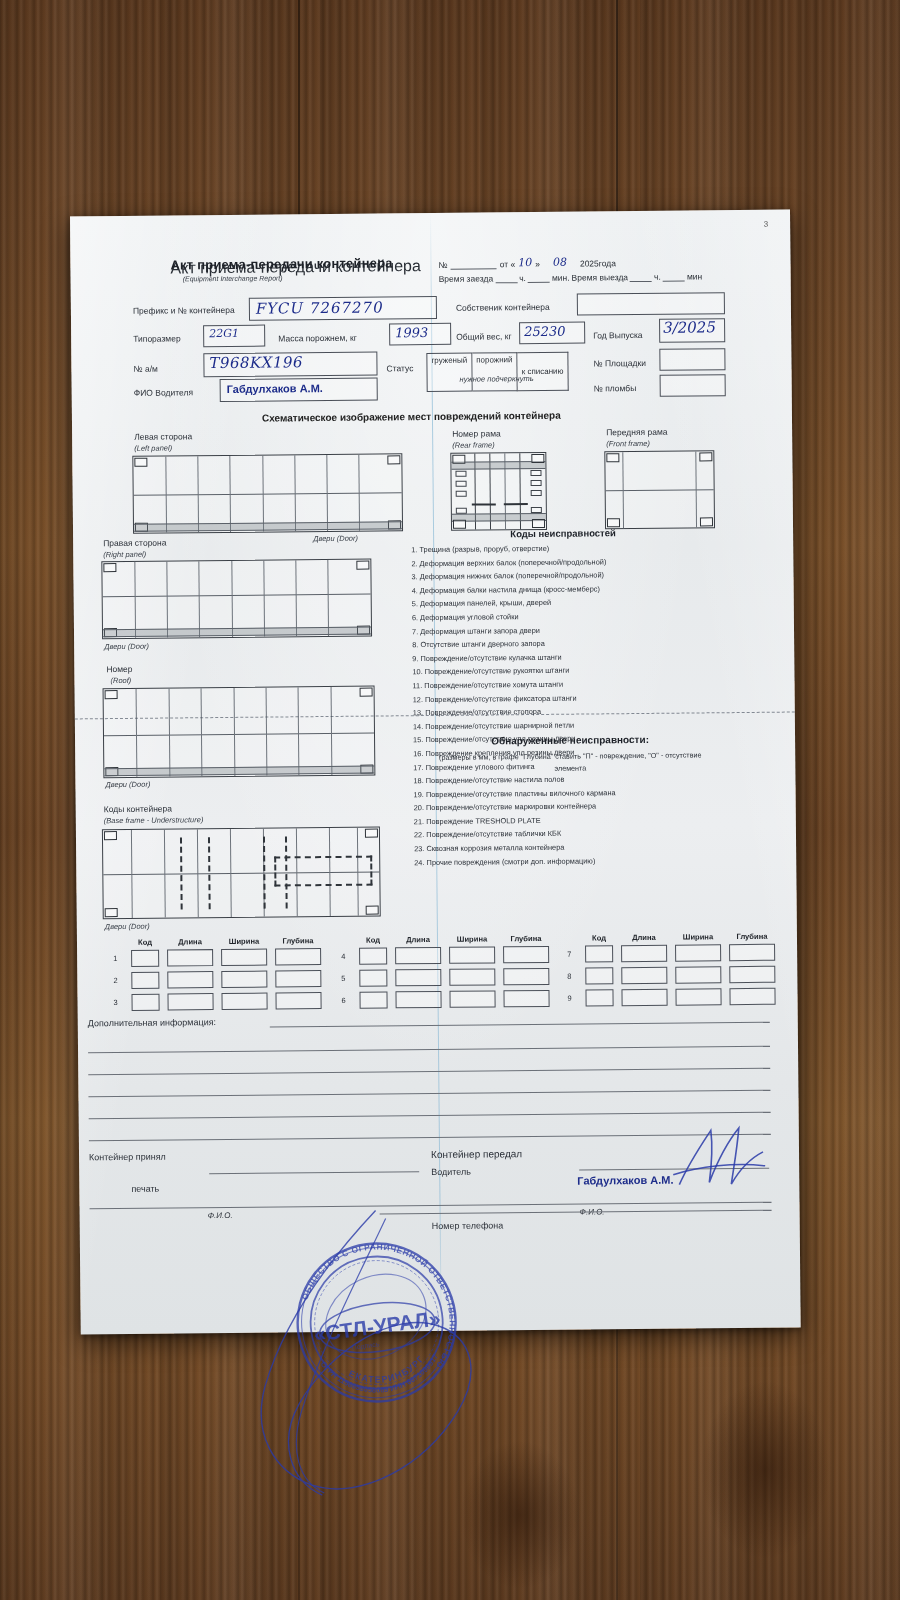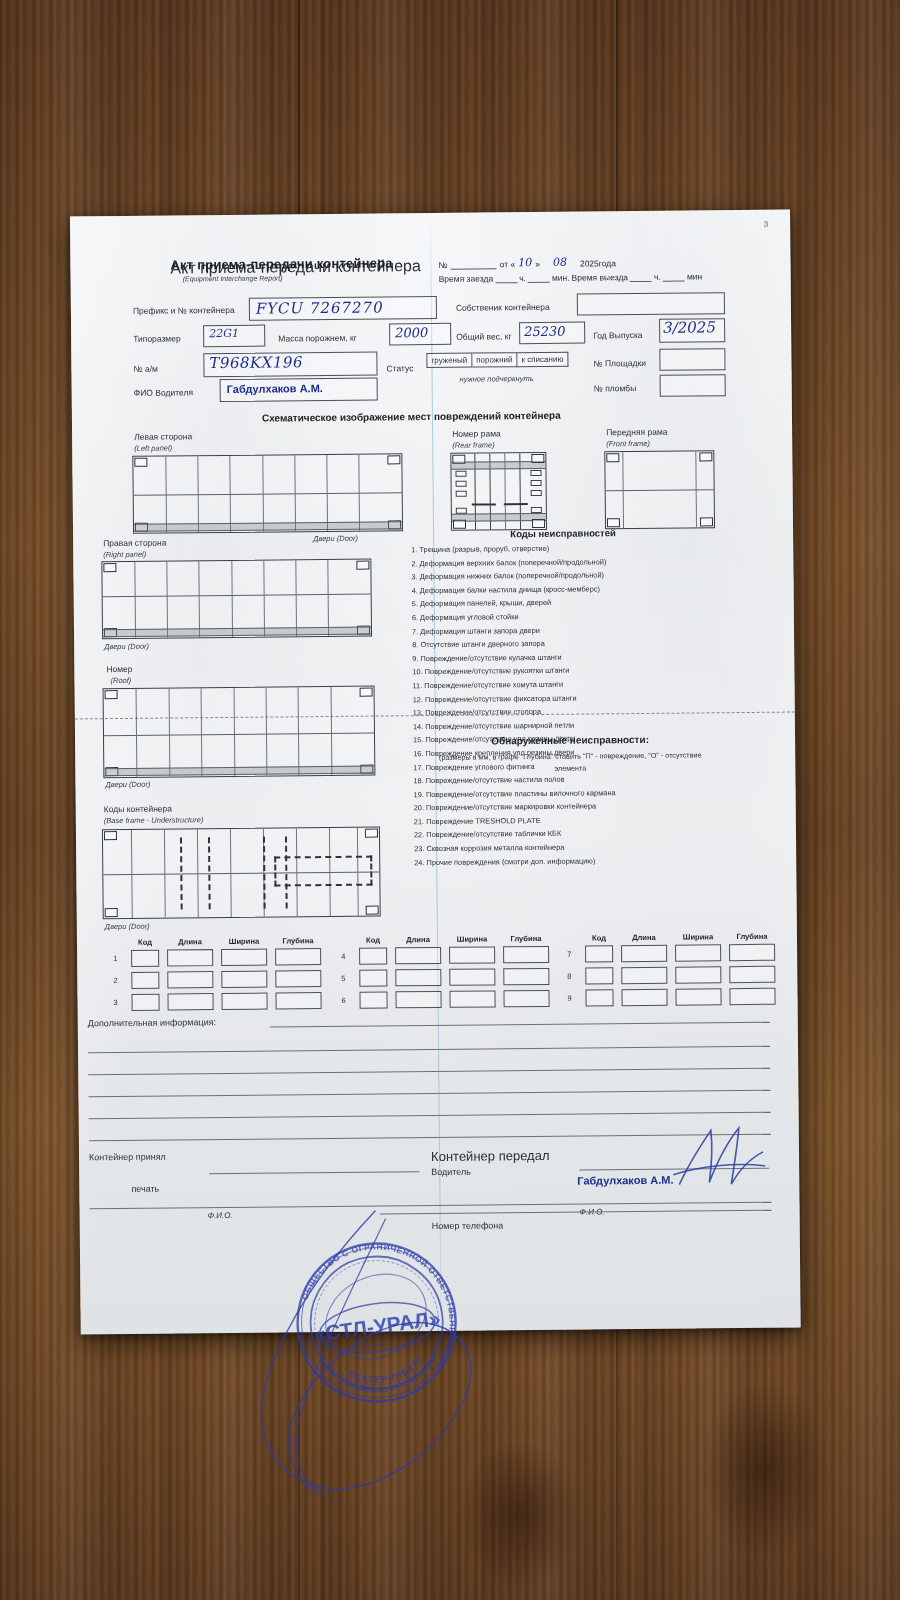--- a/index.html
+++ b/index.html
@@ -142,40 +142,40 @@
   <div class="abs box" style="left:506px;top:82px;width:146px;height:20px">
     <span class="hw" style="position:absolute;left:5px;top:2px;font-size:12px"></span>
   </div>
 
   <div class="abs lbl" style="left:62px;top:118px">Типоразмер</div>
   <div class="abs box" style="left:132px;top:110px;width:60px;height:20px">
     <span class="hw" style="position:absolute;left:5px;top:1px;font-size:11px">22G1</span>
   </div>
   <div class="abs lbl" style="left:207px;top:119px">Масса порожнем, кг</div>
   <div class="abs box" style="left:318px;top:110px;width:60px;height:20px">
-    <span class="hw" style="position:absolute;left:5px;top:1px;font-size:13px">2000</span>
+    <span class="hw" style="position:absolute;left:5px;top:1px;font-size:13px">1993</span>
   </div>
   <div class="abs lbl" style="left:385px;top:119px">Общий вес, кг</div>
   <div class="abs box" style="left:448px;top:110px;width:64px;height:20px">
     <span class="hw" style="position:absolute;left:4px;top:1px;font-size:13px">25230</span>
   </div>
   <div class="abs lbl" style="left:522px;top:119px">Год Выпуска</div>
   <div class="abs box" style="left:588px;top:108px;width:64px;height:22px">
     <span class="hw" style="position:absolute;left:3px;top:-1px;font-size:15px">3/2025</span>
   </div>
 
   <div class="abs lbl" style="left:62px;top:148px">№ а/м</div>
   <div class="abs box" style="left:132px;top:138px;width:172px;height:22px">
     <span class="hw" style="position:absolute;left:5px;top:0px;font-size:15px;letter-spacing:.5px">T968KX196</span>
   </div>
   <div class="abs lbl" style="left:315px;top:150px">Статус</div>
   <div class="abs" style="left:355px;top:140px;display:flex">
     <div class="box" style="padding:2px 4px;font-size:8px">груженый</div>
     <div class="box" style="padding:2px 4px;font-size:8px;border-left:none">порожний</div>
-    <div class="box" style="padding:2px 4px;font-size:8px;border-left:none">к списанию</div>
+    <div class="box" style="padding:14px 4px;font-size:8px;border-left:none">к списанию</div>
   </div>
   <div class="abs eng" style="left:388px;top:162px">нужное подчеркнуть</div>
   <div class="abs lbl" style="left:522px;top:147px">№ Площадки</div>
   <div class="abs box" style="left:588px;top:138px;width:64px;height:20px">
     <span class="hw" style="position:absolute;left:4px;top:1px;font-size:12px"></span>
   </div>
 
   <div class="abs lbl" style="left:62px;top:172px">ФИО Водителя</div>
   <div class="abs box" style="left:148px;top:164px;width:156px;height:21px">
     <span style="position:absolute;left:6px;top:3px;font-size:11px;font-weight:bold;color:#1d2c8a">Габдулхаков А.М.</span>
@@ -434,21 +434,21 @@
   <div class="abs line" style="left:10px;top:836px;width:682px"></div>
   <div class="abs line" style="left:10px;top:858px;width:682px"></div>
   <div class="abs line" style="left:10px;top:880px;width:682px"></div>
   <div class="abs line" style="left:10px;top:902px;width:682px"></div>
   <div class="abs line" style="left:10px;top:924px;width:682px"></div>
 
   <div class="abs lbl" style="left:10px;top:936px;font-size:9px">Контейнер принял</div>
   <div class="abs lbl" style="left:52px;top:968px;font-size:9px">печать</div>
   <div class="abs line" style="left:130px;top:958px;width:210px"></div>
 
-  <div class="abs lbl" style="left:352px;top:936px;font-size:13px">Контейнер передал</div>
+  <div class="abs lbl" style="left:352px;top:936px;font-size:10px">Контейнер передал</div>
   <div class="abs lbl" style="left:352px;top:954px;font-size:9px">Водитель</div>
   <div class="abs line" style="left:500px;top:958px;width:190px"></div>
   <div class="abs" style="left:498px;top:963px;font-size:11px;font-weight:bold;color:#1d2c8a">Габдулхаков А.М.</div>
 
   <svg class="abs" style="left:580px;top:912px" width="120" height="70" viewBox="0 0 120 70">
     <path class="sigpath" d="M20,62 C30,40 44,20 52,8 C54,26 52,46 50,60 C58,40 70,18 80,6 C78,28 74,48 72,62 C80,48 92,36 104,30"></path>
     <path class="sigpath" d="M14,52 C40,44 76,40 106,44"></path>
   </svg>
 
   <div class="abs line" style="left:10px;top:992px;width:682px"></div>

